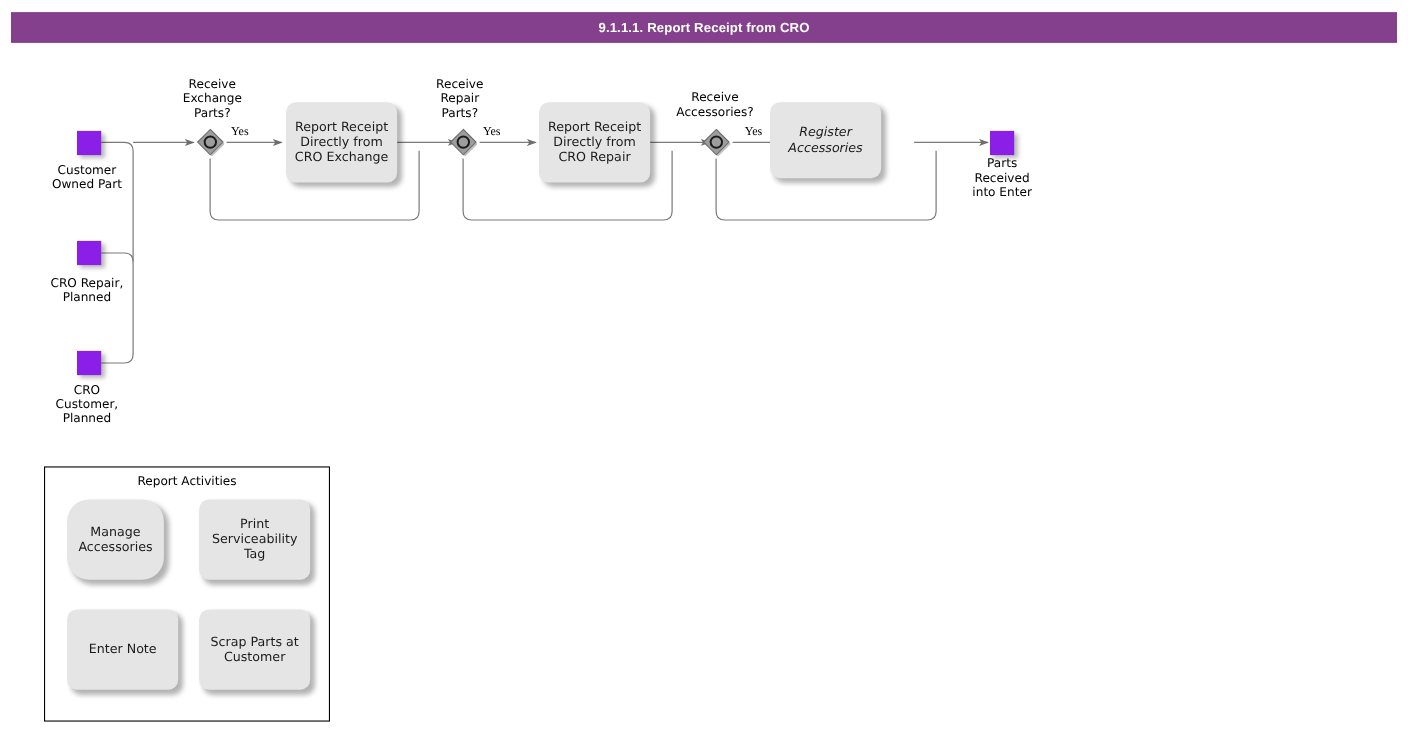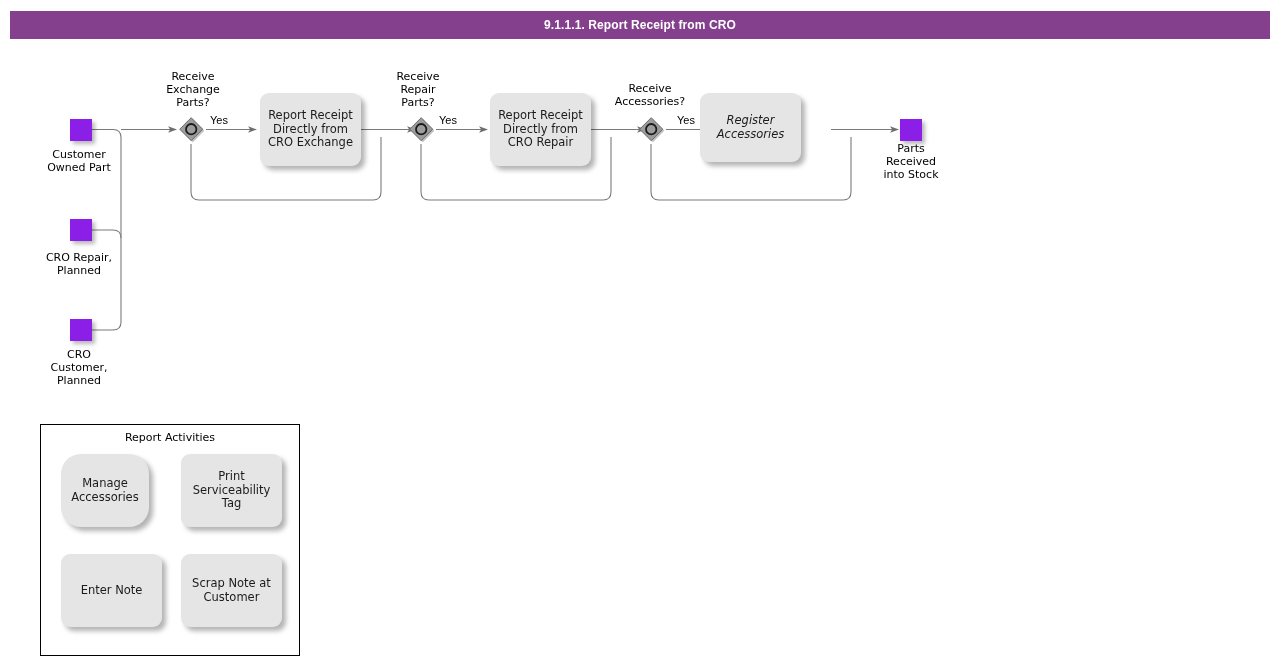--- a/index.html
+++ b/index.html
@@ -83,21 +83,21 @@
     position: absolute;
     width: 26px;
     height: 26px;
   }
 
   .flow-label {
     position: absolute;
     font-size: 11px;
     line-height: 13px;
     color: #000000;
-    font-family: Liberation Sans, sans-serif;
+    font-family: Liberation Serif, serif;
     text-align: center;
   }
 
   
   .group-box {
     position: absolute;
     left: 40px;
     top: 424px;
     width: 260px;
     height: 232px;
@@ -219,31 +219,31 @@
     </svg>
   </div>
   <div class="flow-label" style="left:677px;top:114px;">Yes</div>
 
   <div class="task" style="left:700px;top:93px;width:101px;height:69px;font-style:italic;">Register
 Accessories</div>
 
   <div class="node link-event" style="left:900px;top:119px;"></div>
   <div class="node-label" style="left:854px;top:142px;width:114px;">Parts
 Received
-into Stock</div>
+into Enter</div>
 
   <div class="group-box">
     <div class="group-title">Report Activities</div>
 
     <div class="task" style="left:20px;top:29px;width:88px;height:73px;border-radius:20px;">Manage
 Accessories</div>
 
     <div class="task" style="left:140px;top:29px;width:101px;height:73px;">Print
 Serviceability
 Tag</div>
 
     <div class="task" style="left:20px;top:129px;width:101px;height:73px;">Enter Note</div>
 
-    <div class="task" style="left:140px;top:129px;width:101px;height:73px;">Scrap Note at
+    <div class="task" style="left:140px;top:129px;width:101px;height:73px;">Scrap Parts at
 Customer</div>
   </div>
 
 </div>
 
 </body></html>

